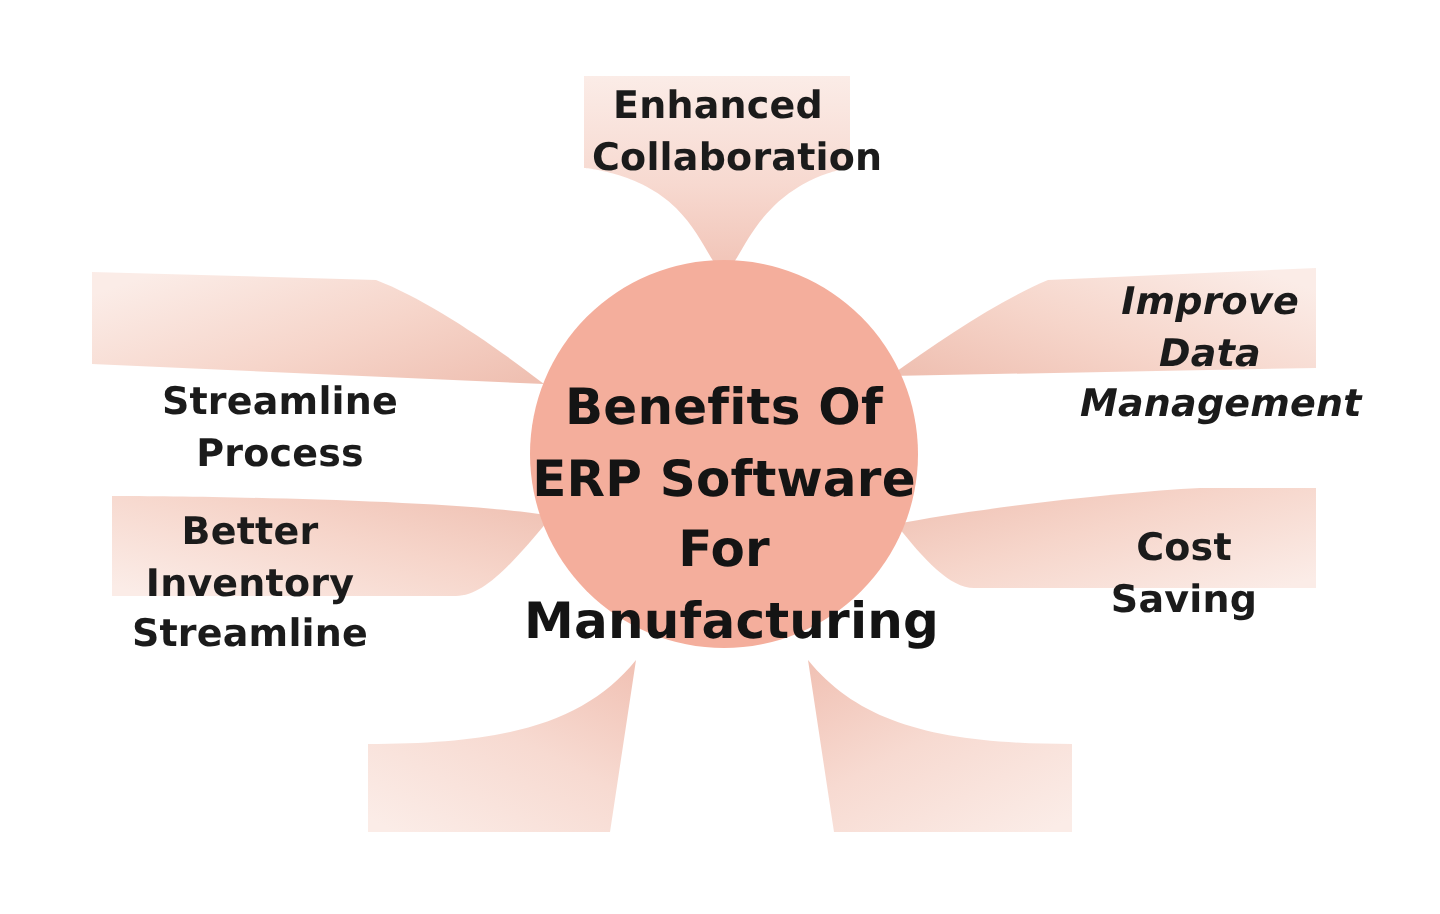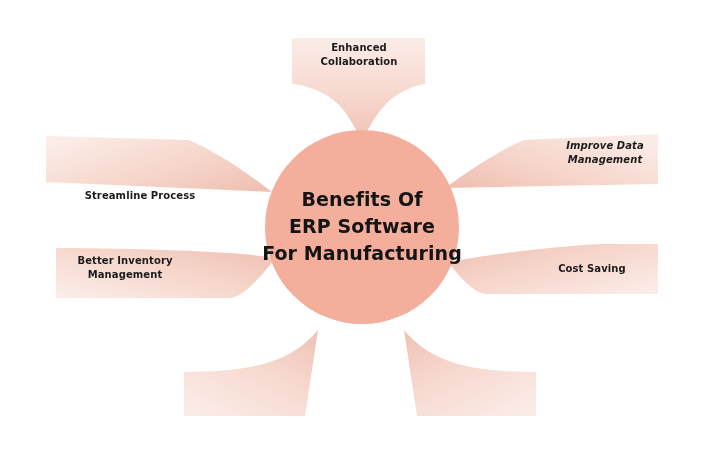--- a/index.html
+++ b/index.html
@@ -24,32 +24,32 @@
     top: 0;
     left: 0;
     width: 720px;
     height: 457px;
   }
   .node-label {
     position: absolute;
     text-align: center;
     color: #1b1b1b;
     font-weight: bold;
-    font-size: 10px;
+    font-size: 19px;
     line-height: 1.35;
     letter-spacing: 0.1px;
     white-space: pre-line;
     pointer-events: none;
   }
   .center-label {
     position: absolute;
     text-align: center;
     color: #141414;
     font-weight: bold;
-    font-size: 19px;
+    font-size: 25px;
     line-height: 1.42;
     letter-spacing: 0.1px;
     white-space: pre-line;
   }
 </style>
 </head>
 <body>
 
 <div id="diagram-root">
 
@@ -131,17 +131,17 @@
 Collaboration</div>
 
   <div class="node-label" style="left:540px; top:139px; width:130px;font-style:italic;">Improve Data
 Management</div>
 
   <div class="node-label" style="left:530px; top:262px; width:124px;">Cost Saving</div>
 
 
 
   <div class="node-label" style="left:58px; top:254px; width:134px;">Better Inventory
-Management</div>
+Streamline</div>
 
   <div class="node-label" style="left:66px; top:149px; width:148px;margin-top:40px;">Streamline Process</div>
 
 </div>
 
 </body></html>

